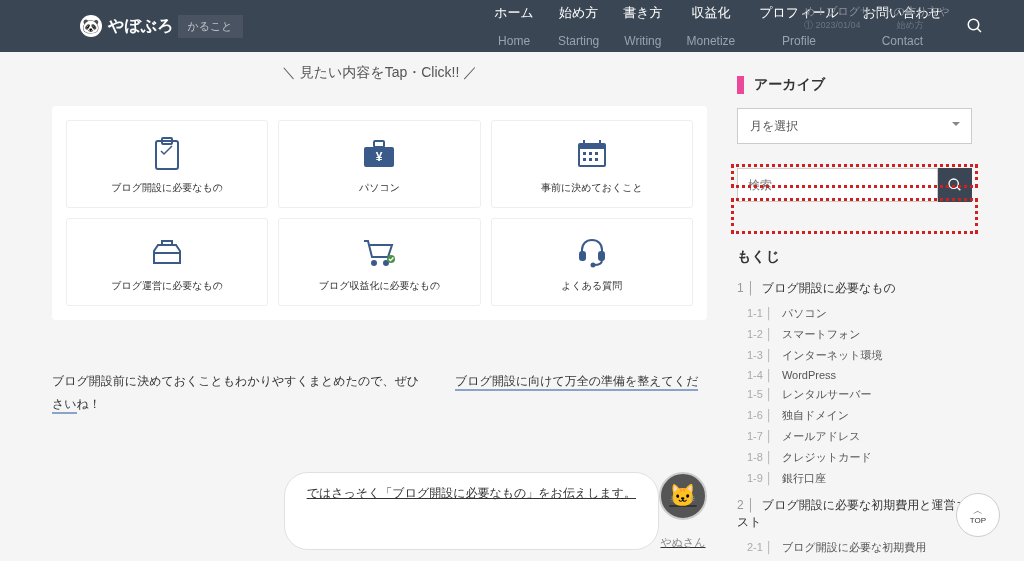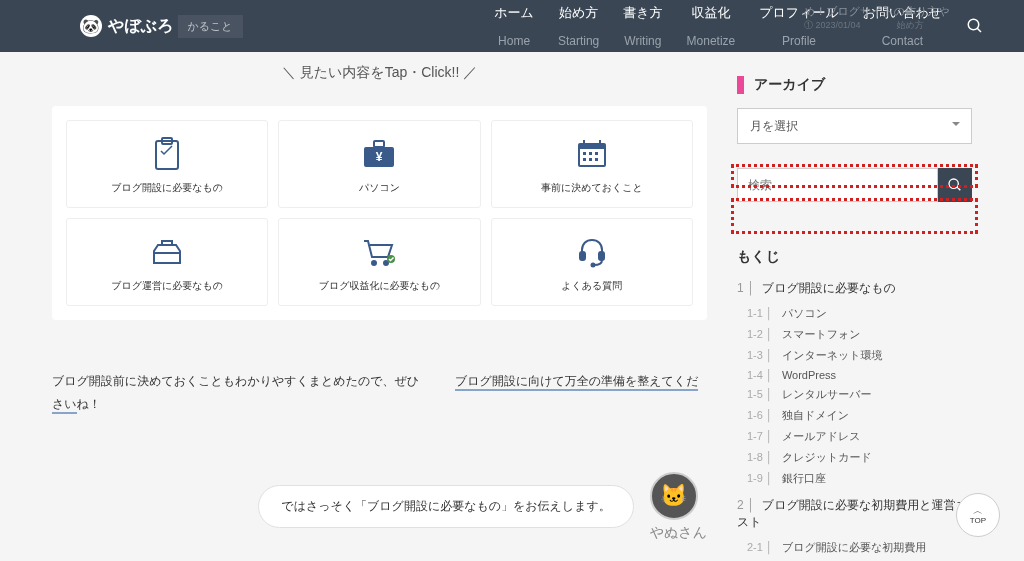--- a/index.html
+++ b/index.html
@@ -26,25 +26,25 @@
 
 .card-grid-box { background: #fff; padding: 14px; border-radius: 4px; }
 .card-grid { display: grid; grid-template-columns: repeat(3, 1fr); gap: 10px; }
 .card { background: #fff; border: 1px solid #eee; border-radius: 3px; padding: 16px 8px 12px; text-align: center; cursor: pointer; }
 .card-icon { height: 34px; display: flex; align-items: center; justify-content: center; margin-bottom: 10px; color: #3a5a8a; }
 .card-label { font-size: 10px; color: #333; }
 
 .body-text { font-size: 12px; line-height: 1.9; margin-top: 50px; color: #333; }
 .body-text .ul { border-bottom: 2px solid #88a5c9; padding-bottom: 1px; margin-left: 36px; }
 
-.speech { display: flex; align-items: center; justify-content: flex-end; gap: 16px; margin-top: 56px; }
+.speech { display: flex; justify-content: flex-end; margin-top: 56px; text-decoration: underline; }
 .speech-bubble { background: #fff; border: 1px solid #e0e0e0; border-radius: 24px; padding: 12px 22px; font-size: 12px; position: relative; }
 .speech-avatar { text-align: center; }
 .speech-avatar .circ { width: 48px; height: 48px; border-radius: 50%; background: #555; display: flex; align-items: center; justify-content: center; color: #d0d0d0; font-size: 22px; border: 2px solid #ccc; }
-.speech-avatar .name { font-size: 14px; color: #888; margin-top: 4px; }
+.speech-avatar .name { font-size: 11px; color: #888; margin-top: 15px; }
 
 .side-heading { border-left: 7px solid #ec4899; padding-left: 10px; font-size: 14px; font-weight: bold; margin-top: 24px; margin-bottom: 14px; color: #333; }
 .select-box { width: 100%; border: 1px solid #ccc; background: #fff; padding: 10px 12px; font-size: 12px; color: #555; appearance: none; position: relative; }
 .select-wrap { position: relative; }
 .select-wrap::after { content: ''; position: absolute; right: 12px; top: 50%; transform: translateY(-50%); border: 4px solid transparent; border-top-color: #888; }
 
 .search-row { display: flex; margin-top: 24px; position: relative; }
 .search-inp { flex: 1; border: 1px solid #ccc; padding: 9px 10px; font-size: 12px; }
 .search-btn { width: 34px; background: #3a4654; border: none; color: #fff; display: flex; align-items: center; justify-content: center; cursor: pointer; }
 .dotted-box { position: absolute; border: 3px dotted #d02020; pointer-events: none; }

